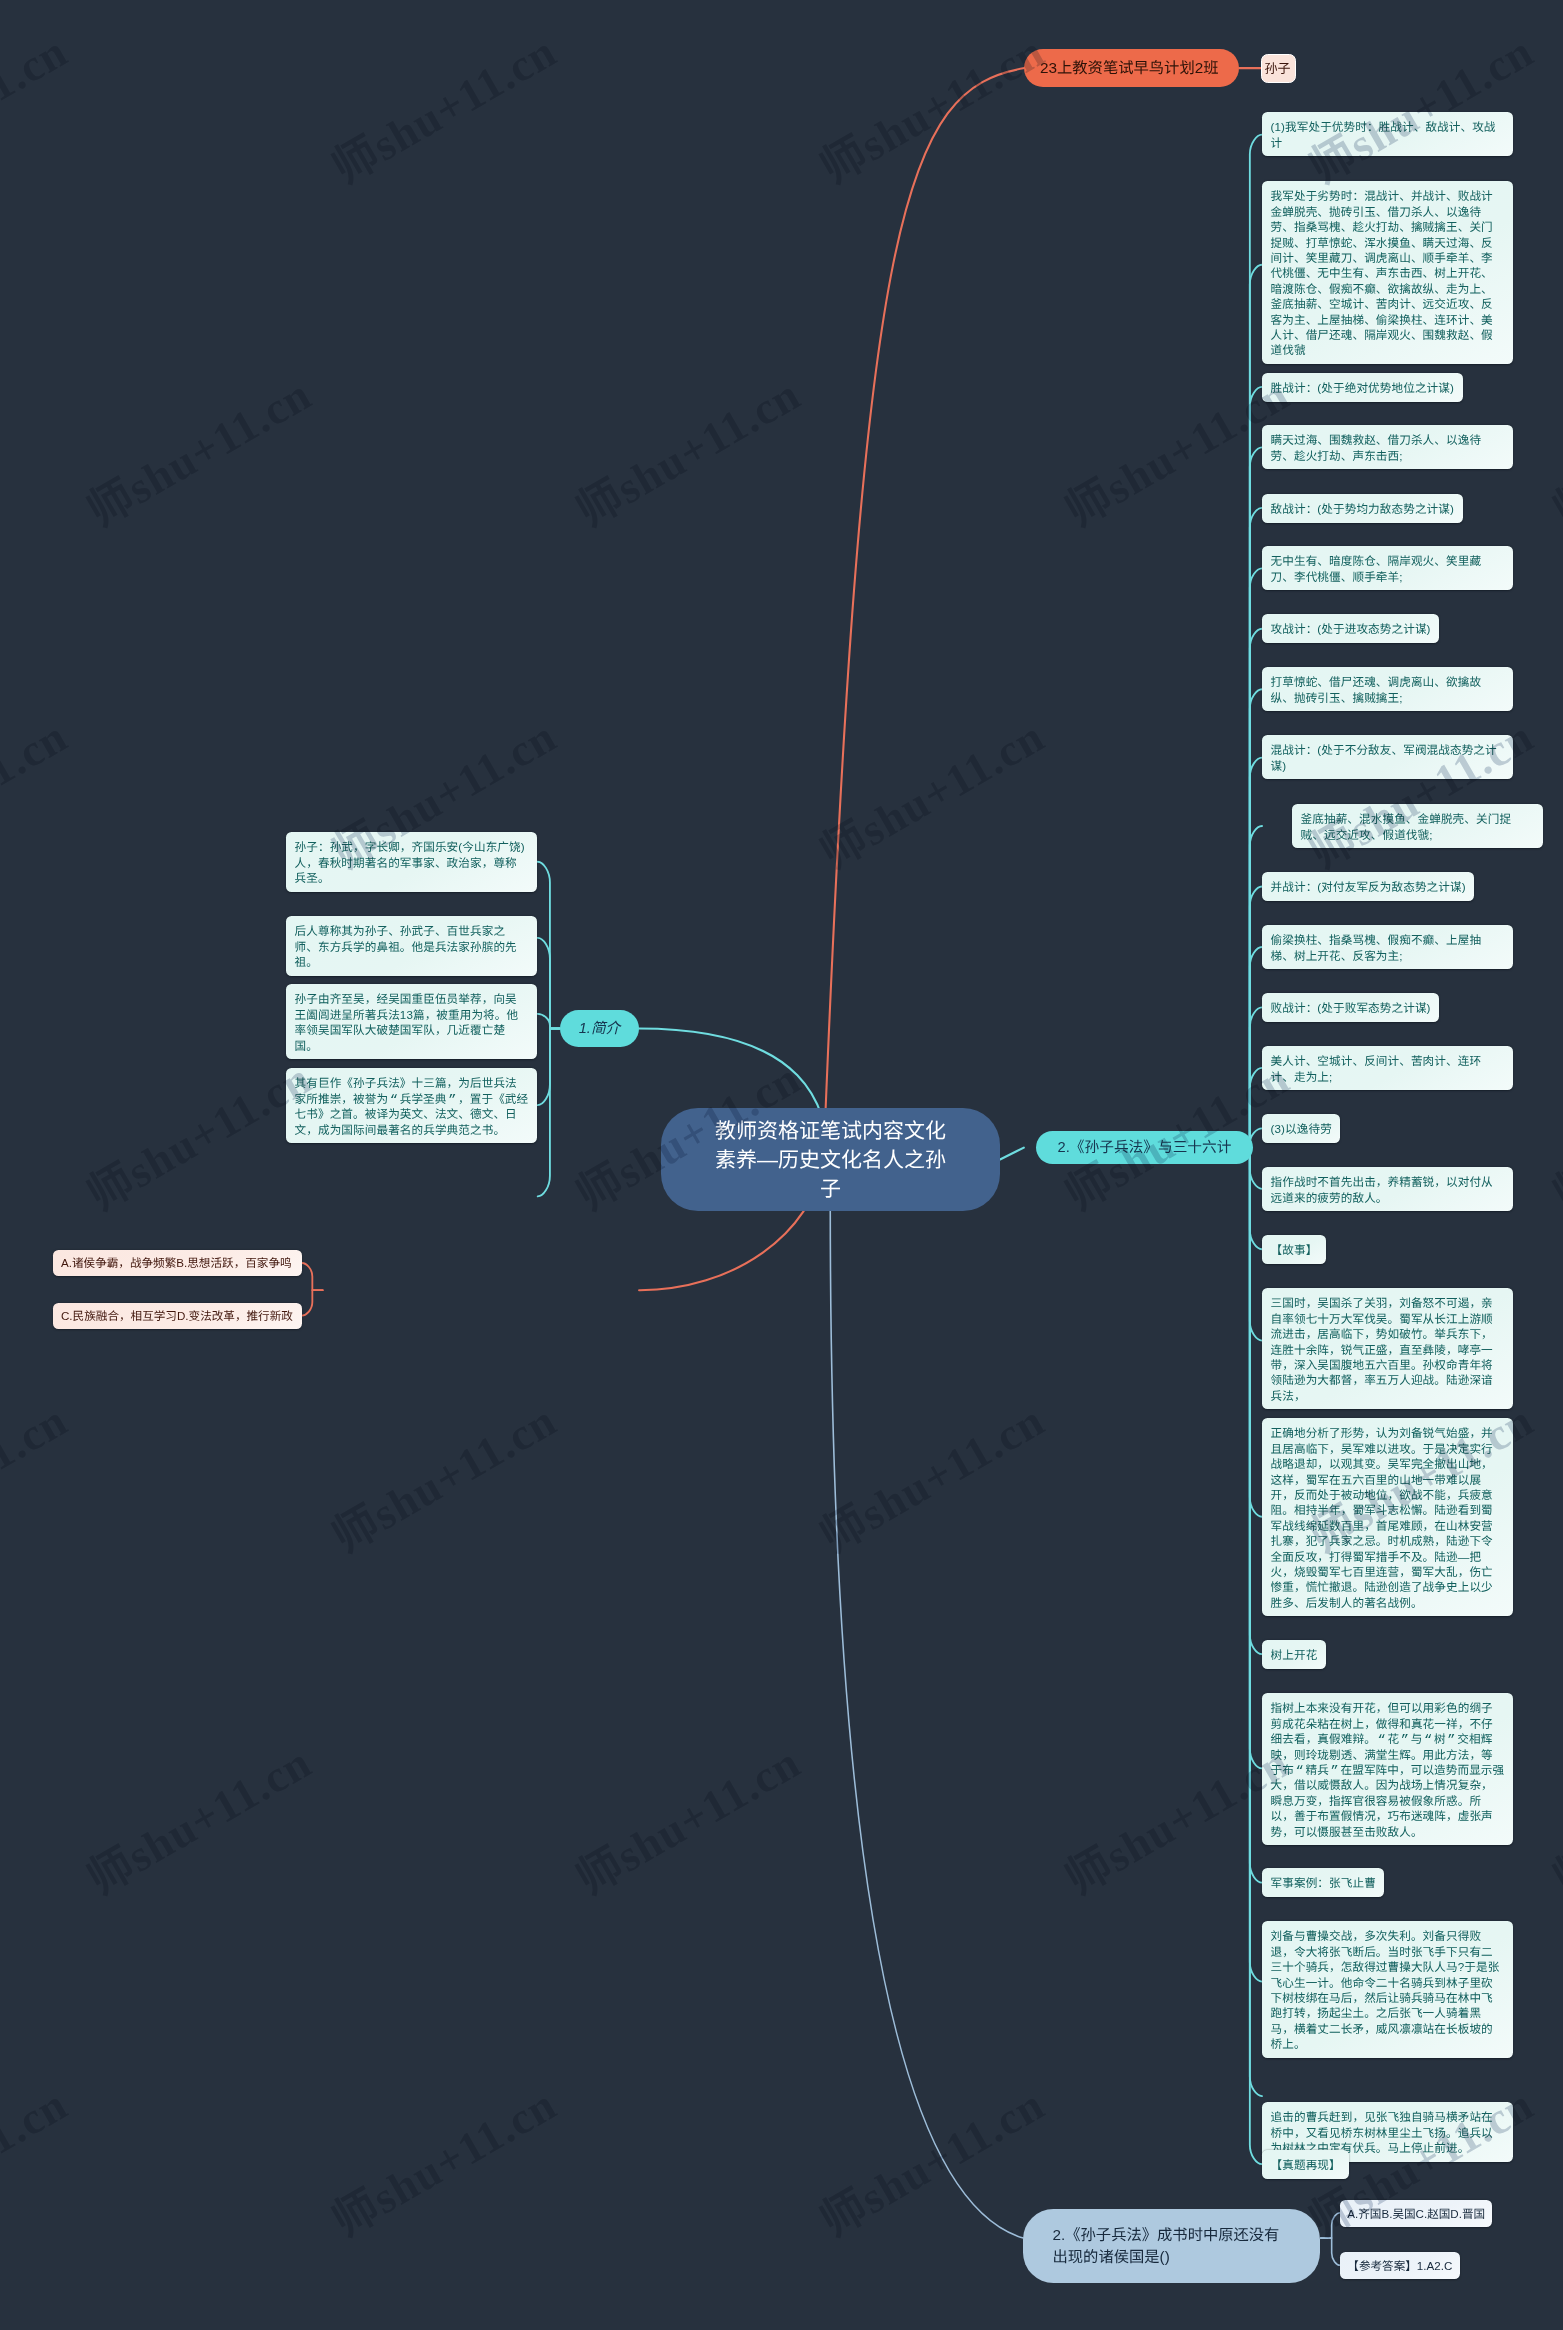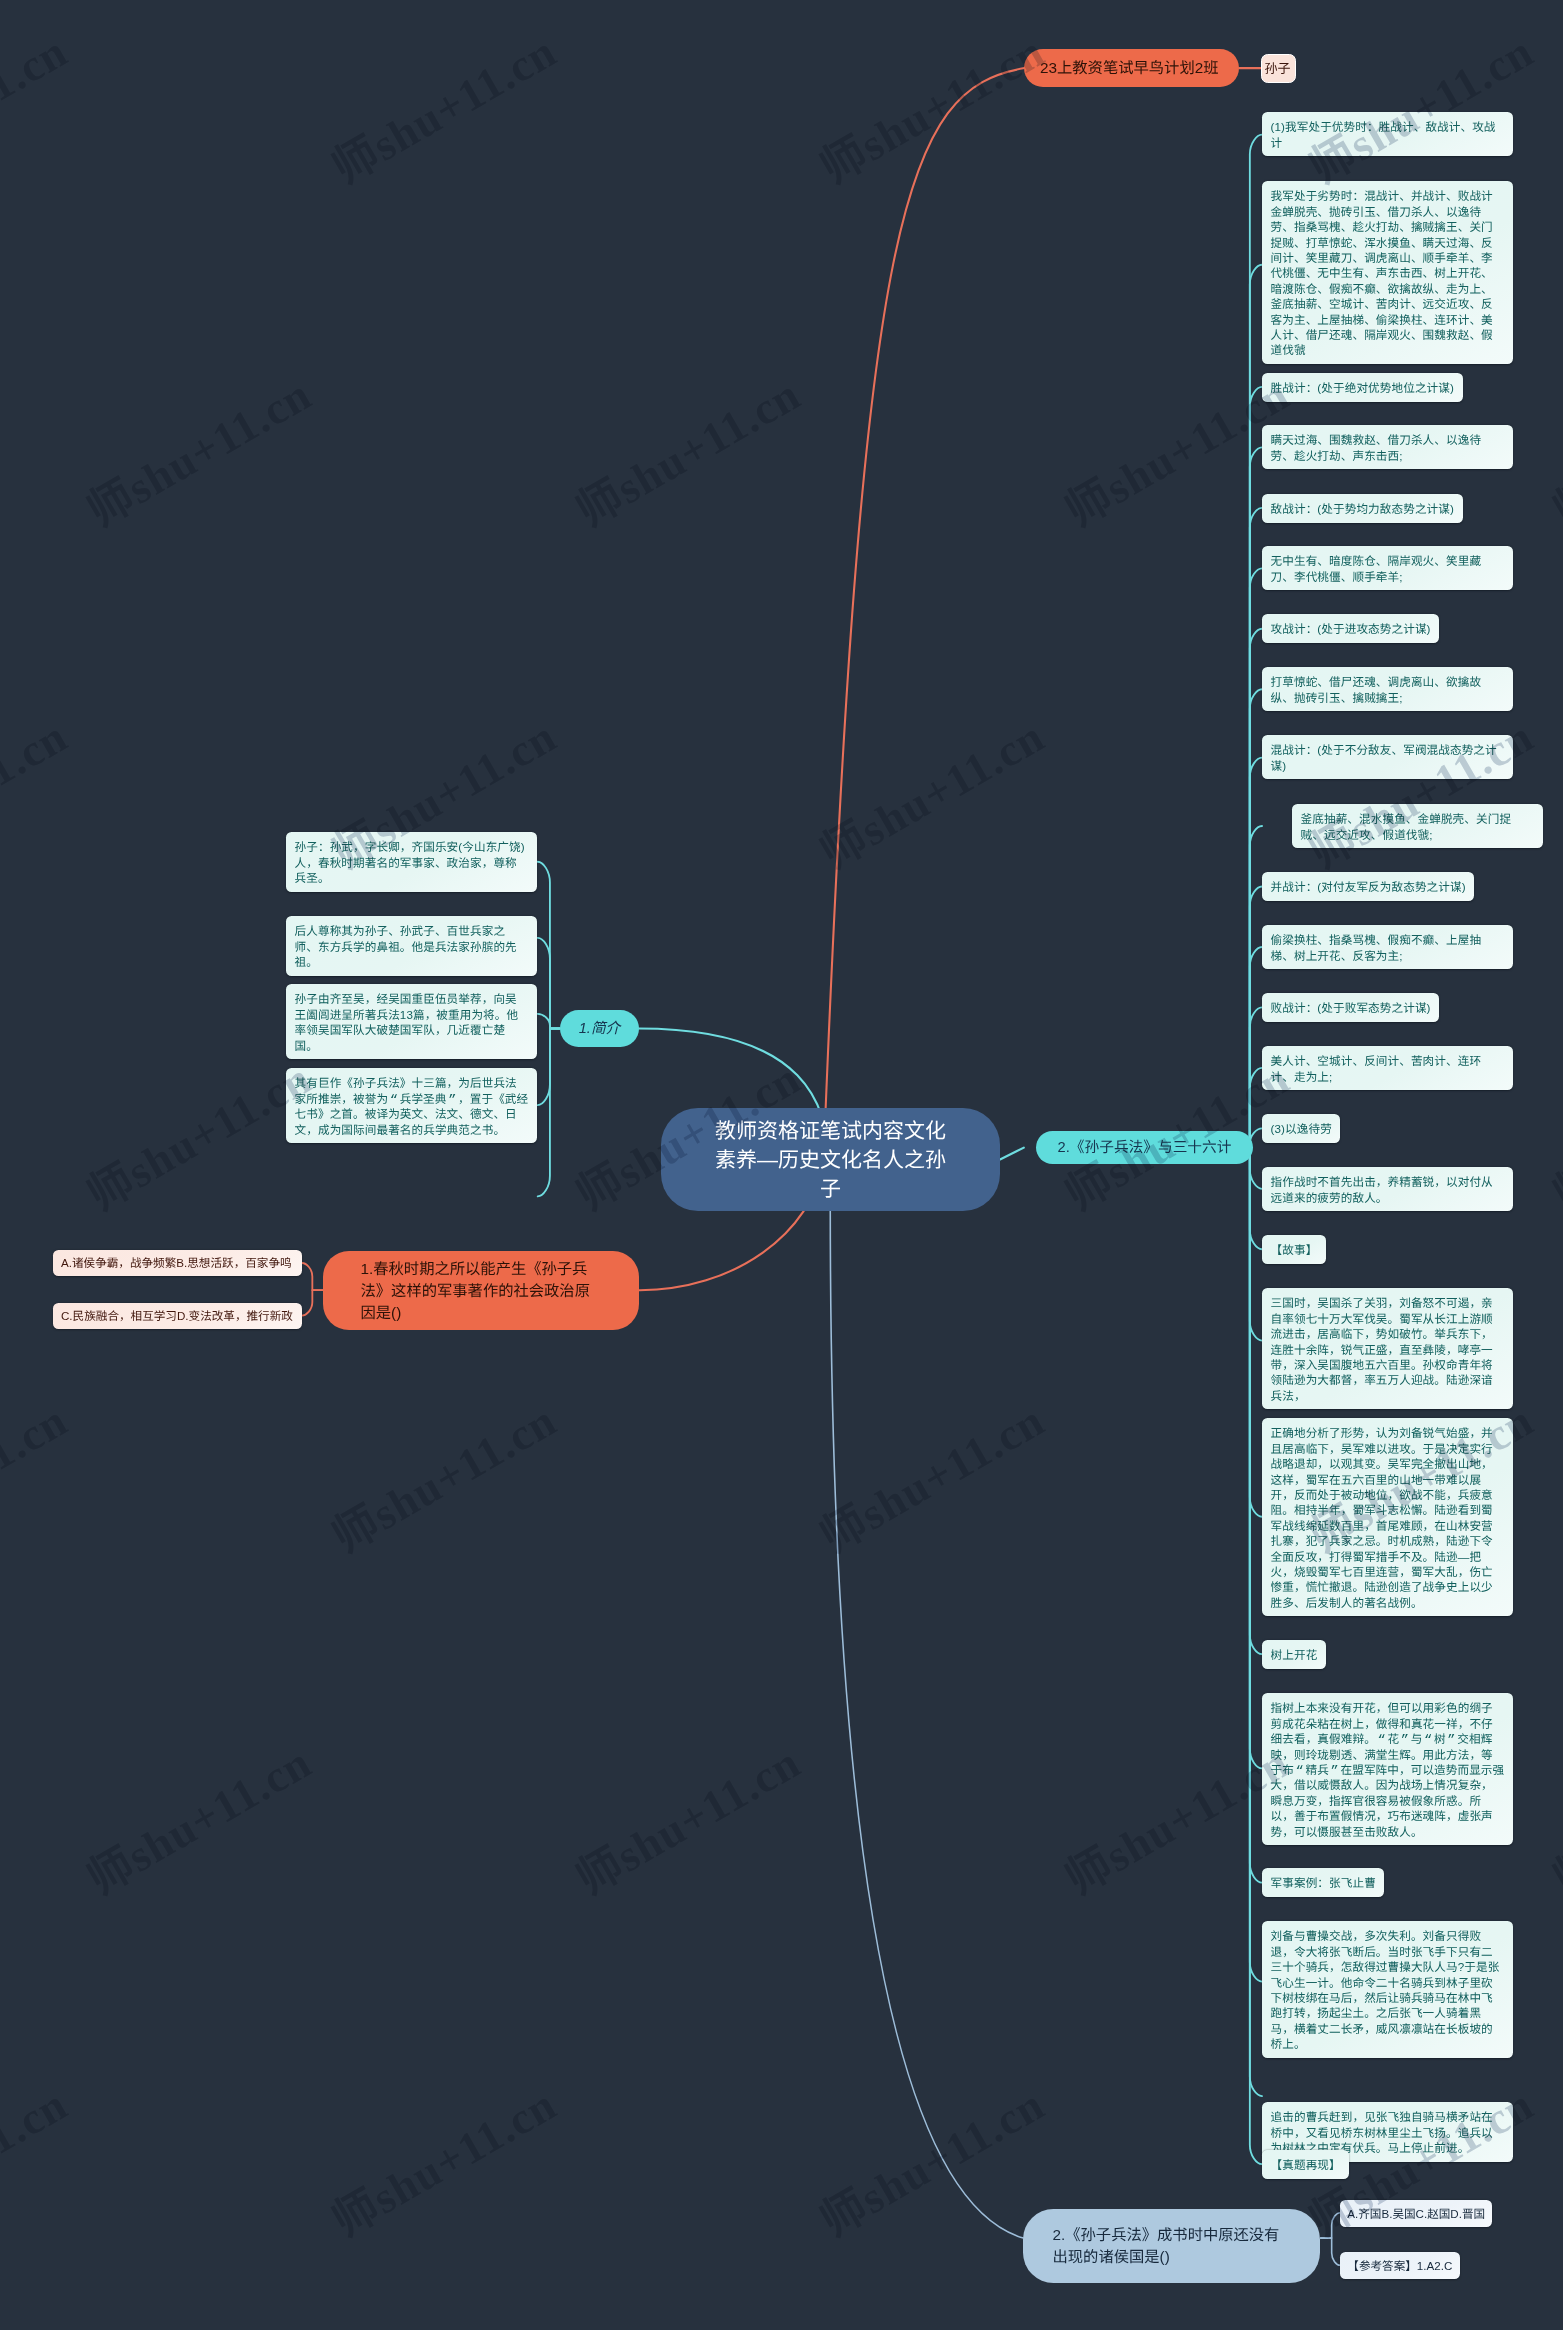--- a/index.html
+++ b/index.html
@@ -119,23 +119,20 @@
     <div class="node leaf" style="left: 1262px; top: 1167px; width: max-content; max-width: 251px;">指作战时不首先出击，养精蓄锐，以对付从远道来的疲劳的敌人。</div>
     <div class="node leaf" style="left: 1262px; top: 1235px; width: max-content; max-width: 251px;">【故事】</div>
     <div class="node leaf" style="left: 1262px; top: 1288px; width: max-content; max-width: 251px;">三国时，吴国杀了关羽，刘备怒不可遏，亲自率领七十万大军伐吴。蜀军从长江上游顺流进击，居高临下，势如破竹。举兵东下，连胜十余阵，锐气正盛，直至彝陵，哮亭一带，深入吴国腹地五六百里。孙权命青年将领陆逊为大都督，率五万人迎战。陆逊深谙兵法，</div>
     <div class="node leaf" style="left: 1262px; top: 1418px; width: max-content; max-width: 251px;">正确地分析了形势，认为刘备锐气始盛，并且居高临下，吴军难以进攻。于是决定实行战略退却，以观其变。吴军完全撤出山地，这样，蜀军在五六百里的山地一带难以展开，反而处于被动地位，欲战不能，兵疲意阻。相持半年，蜀军斗志松懈。陆逊看到蜀军战线绵延数百里，首尾难顾，在山林安营扎寨，犯了兵家之忌。时机成熟，陆逊下令全面反攻，打得蜀军措手不及。陆逊—把火，烧毁蜀军七百里连营，蜀军大乱，伤亡惨重，慌忙撤退。陆逊创造了战争史上以少胜多、后发制人的著名战例。</div>
     <div class="node leaf" style="left: 1262px; top: 1640px; width: max-content; max-width: 251px;">树上开花</div>
     <div class="node leaf" style="left: 1262px; top: 1693px; width: max-content; max-width: 251px;">指树上本来没有开花，但可以用彩色的绸子剪成花朵粘在树上，做得和真花一祥，不仔细去看，真假难辩。<i class="fw">“</i>花<i class="fw">”</i>与<i class="fw">“</i>树<i class="fw">”</i>交相辉映，则玲珑剔透、满堂生辉。用此方法，等于布<i class="fw">“</i>精兵<i class="fw">”</i>在盟军阵中，可以造势而显示强大，借以威慑敌人。因为战场上情况复杂，瞬息万变，指挥官很容易被假象所惑。所以，善于布置假情况，巧布迷魂阵，虚张声势，可以慑服甚至击败敌人。</div>
     <div class="node leaf" style="left: 1262px; top: 1868px; width: max-content; max-width: 251px;">军事案例：张飞止曹</div>
     <div class="node leaf" style="left: 1262px; top: 1921px; width: max-content; max-width: 251px;">刘备与曹操交战，多次失利。刘备只得败退，令大将张飞断后。当时张飞手下只有二三十个骑兵，怎敌得过曹操大队人马?于是张飞心生一计。他命令二十名骑兵到林子里砍下树枝绑在马后，然后让骑兵骑马在林中飞跑打转，扬起尘土。之后张飞一人骑着黑马，横着丈二长矛，威风凛凛站在长板坡的桥上。</div>
     <div class="node leaf" style="left: 1262px; top: 2066px; width: max-content; max-width: 251px; margin-top: 36px;">追击的曹兵赶到，见张飞独自骑马横矛站在桥中，又看见桥东树林里尘土飞扬。追兵以为树林之中定有伏兵。马上停止前进。</div>
     <div class="node leaf" style="left: 1262px; top: 2150px; width: max-content; max-width: 251px;">【真题再现】</div>
-    <div class="node pill pill-orange" style="left: 323px; top: 1251px; width: 316px; height: 79px;">
-      <span style="width: 241px;">1.春秋时期之所以能产生《孙子兵法》这样的军事著作的社会政治原因是()</span>
-    </div>
     <div class="node leaf-orange" style="left: 53px; top: 1250px; width: 249px; height: 26px;">A.诸侯争霸，战争频繁B.思想活跃，百家争鸣</div>
     <div class="node leaf-orange" style="left: 53px; top: 1303px; width: 249px; height: 26px;">C.民族融合，相互学习D.变法改革，推行新政</div>
     <div class="node pill pill-lblue" style="left: 1023px; top: 2209px; width: 297px; height: 74px;">
       <span style="width: 238px;">2.《孙子兵法》成书时中原还没有出现的诸侯国是()</span>
     </div>
     <div class="node leaf-lblue" style="left: 1340px; top: 2200px; width: auto; white-space: nowrap; display: inline-block;">A.齐国B.吴国C.赵国D.晋国</div>
     <div class="node leaf-lblue" style="left: 1340px; top: 2252px; width: auto; white-space: nowrap; display: inline-block;">【参考答案】1.A2.C</div>
     <div class="node pill pill-orange" style="left: 1024px; top: 49px; width: 215px; height: 38px;">
       <span style="width: 183px;">23上教资笔试早鸟计划2班</span>
     </div>

